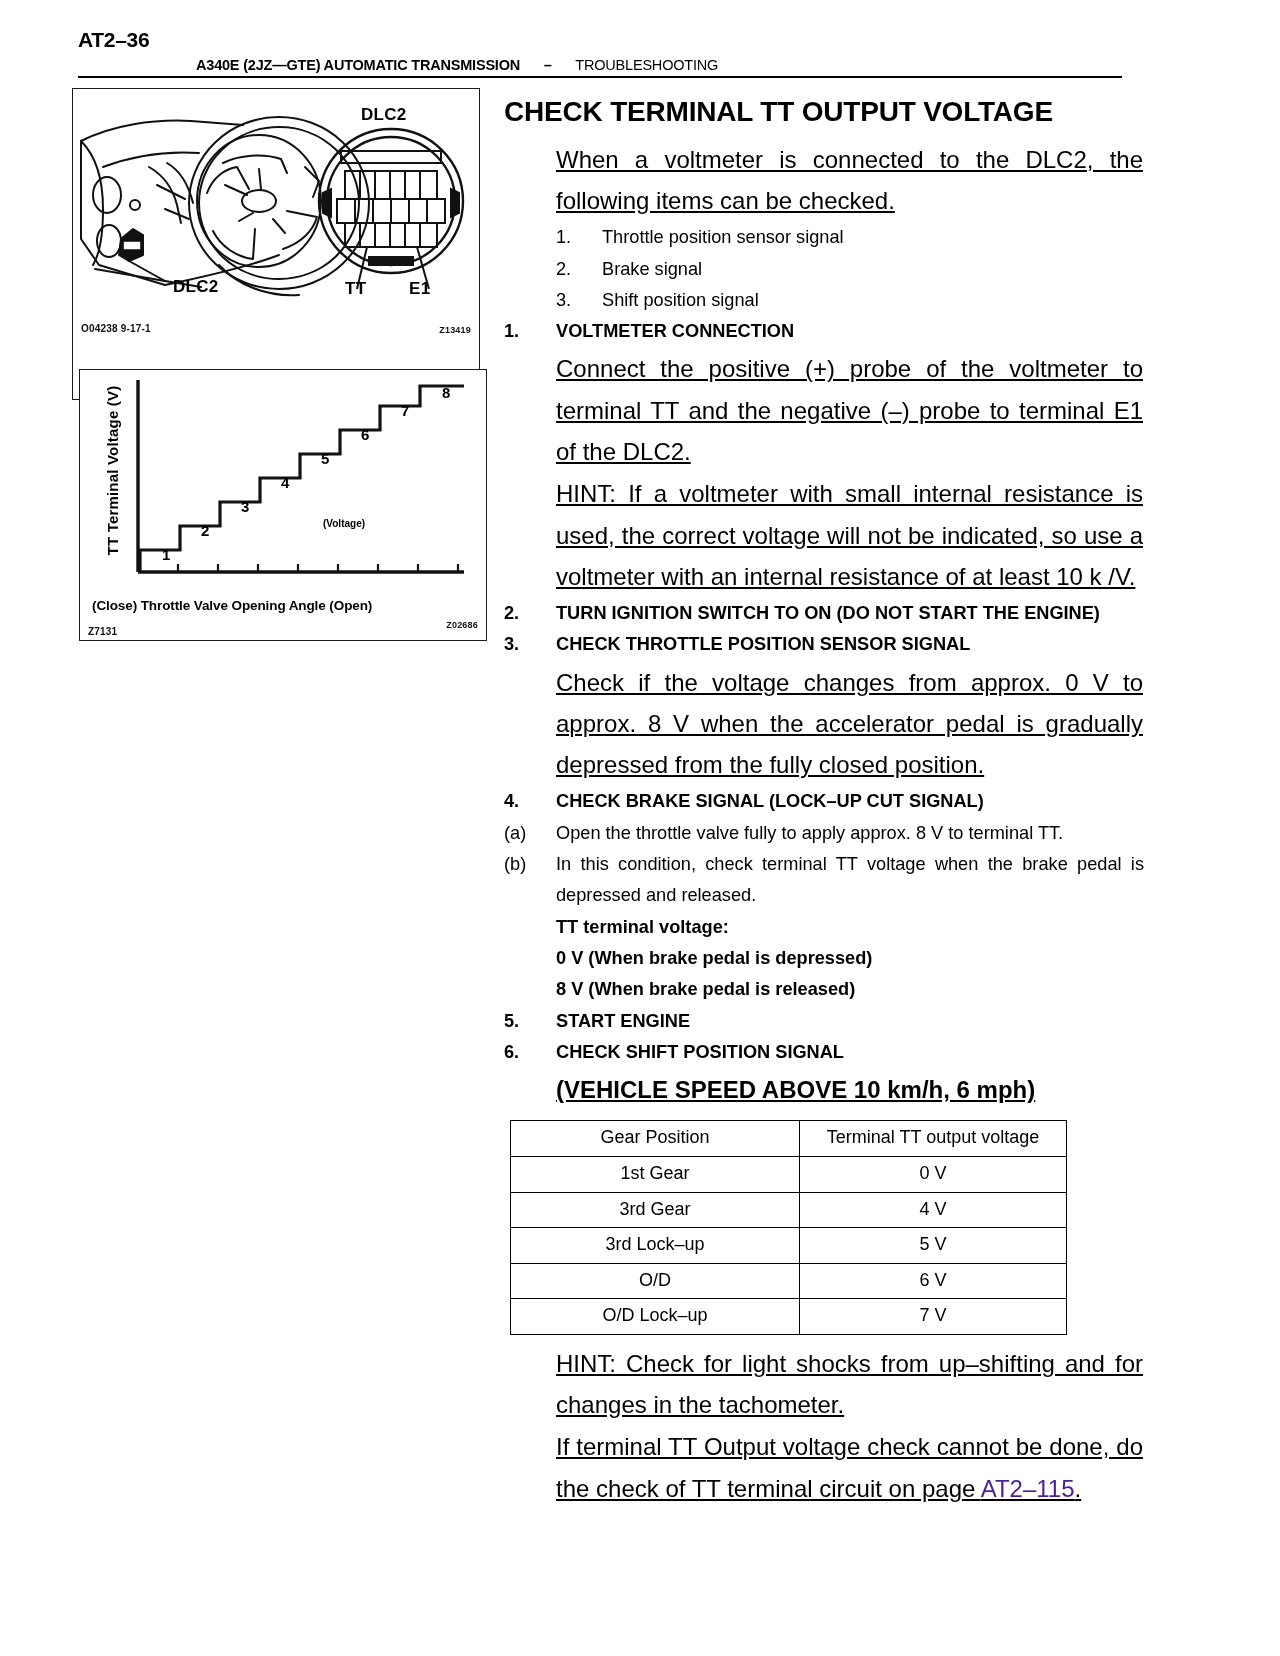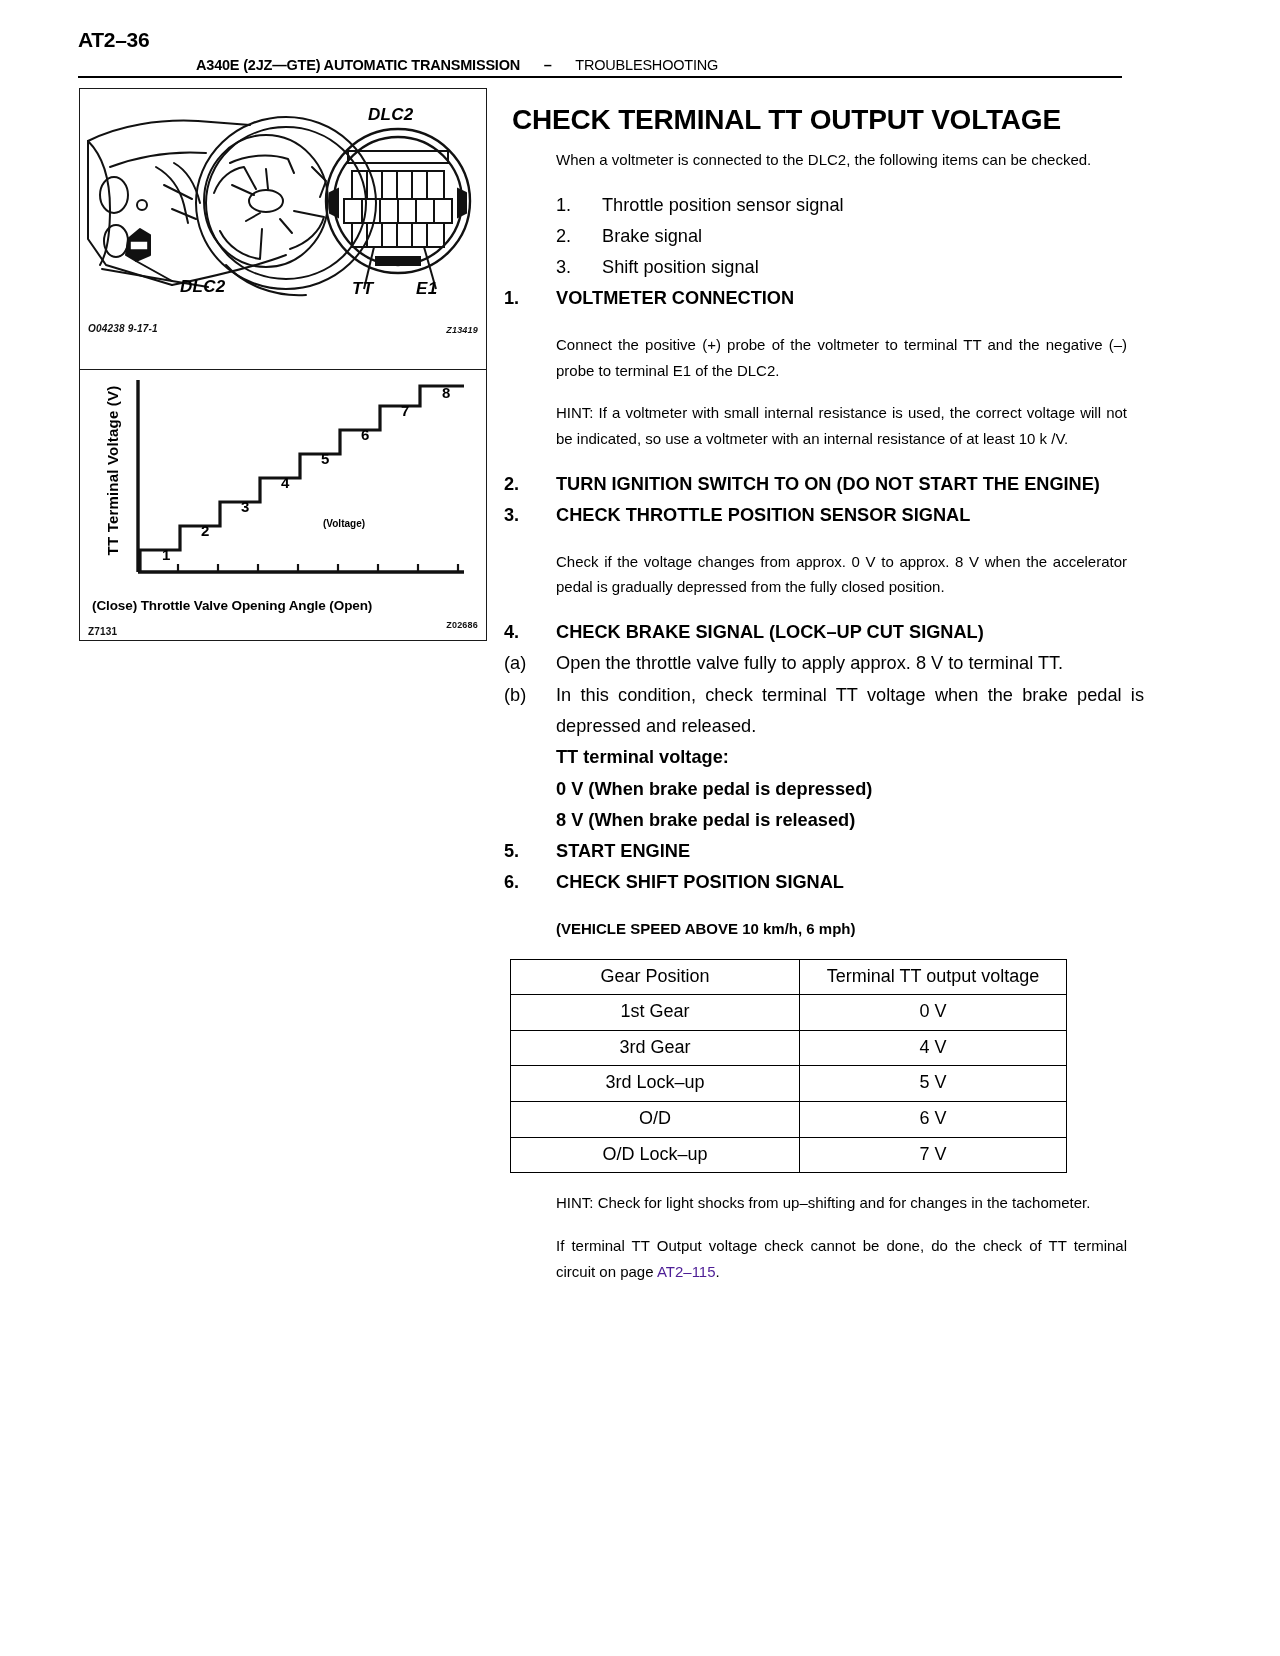--- a/index.html
+++ b/index.html
@@ -47,22 +47,22 @@
 
   
   .fig {
     position: absolute;
     border: 1.5px solid #1a1a1a;
     background: #fff;
     box-sizing: border-box;
     overflow: hidden;
   }
   #fig-dlc2 {
-    left: 79px; top: 88px;
-    width: 408px; height: 312px; font-style: italic;
+    left: 72px; top: 88px;
+    width: 408px; height: 312px;
   }
   #fig-voltage {
     left: 79px; top: 369px;
     width: 408px; height: 272px;
   }
   .fig-code-left {
     position: absolute;
     font-size: 10px;
     font-weight: bold;
     color: #111;
@@ -120,31 +120,32 @@
     font-weight: bold;
   }
 
   
   .content {
     position: absolute;
     left: 504px; top: 96px;
     width: 640px;
   }
   h1.section-title {
-    margin: 8px;
+    margin: 0;
     font-size: 28px;
     font-weight: bold;
     line-height: 1.17;
     letter-spacing: -0.2px;
   }
   .para {
-    font-size: 15px;
+    font-size: 24px;
     line-height: 1.72;
     text-align: justify;
-    margin: 17px;
+    margin: 1px;
+    text-decoration: underline;
   }
   .indent-1 { margin-left: 52px; }
   .bold { font-weight: bold; }
 
   .num-row {
     display: flex;
     font-size: 18.2px;
     line-height: 1.72;
   }
   .num-row .marker {

